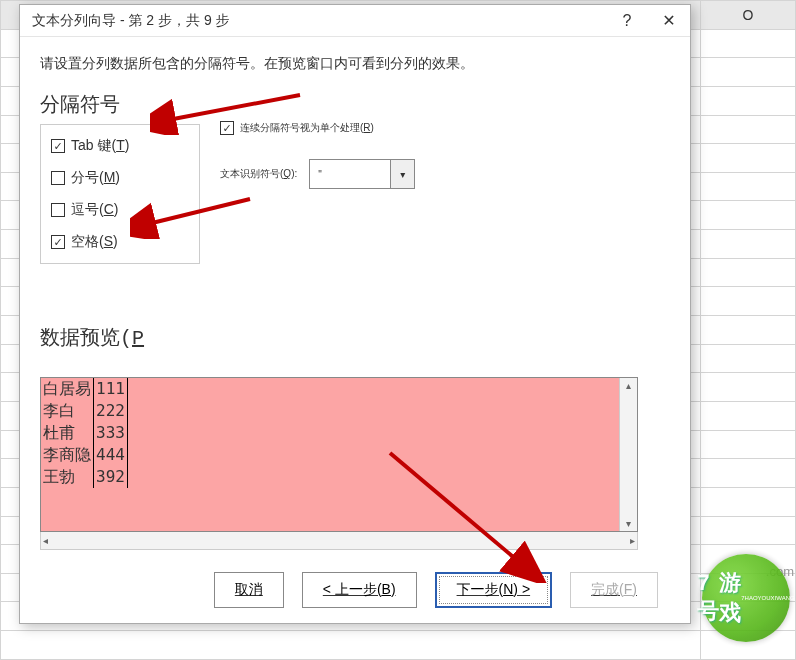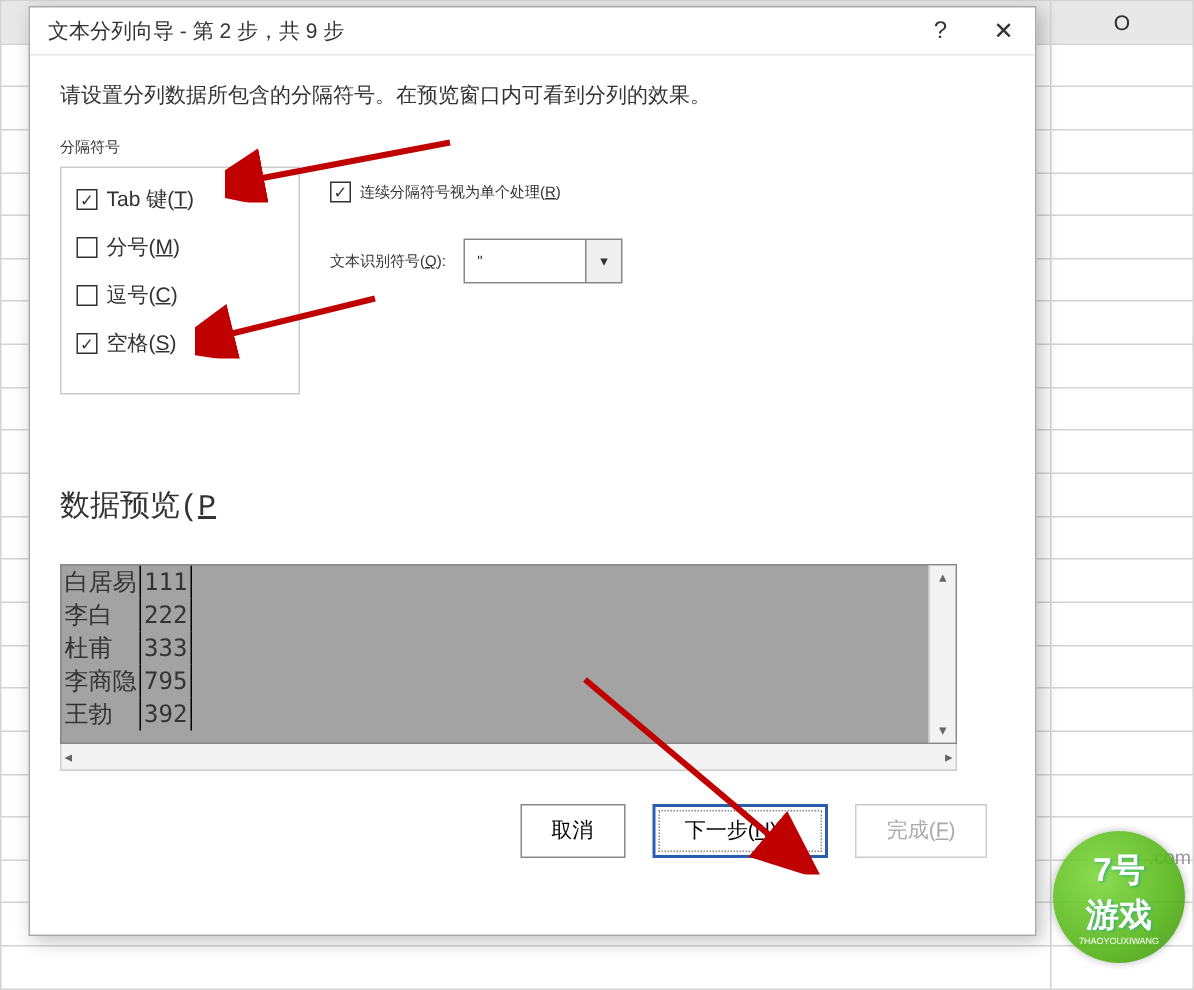--- a/index.html
+++ b/index.html
@@ -43,28 +43,28 @@
 .titlebar .btn {
   width: 42px;
   height: 32px;
   display: flex;
   align-items: center;
   justify-content: center;
   font-size: 16px;
 }
 .content { padding: 18px 20px 14px 20px; }
 .instruction { font-size: 14px; margin-bottom: 18px; }
-.group-label { font-size: 10px; margin-bottom: 6px; }
+.group-label { font-size: 20px; margin-bottom: 6px; }
 .delim-group {
   position: relative;
 }
 .delim-box {
   border: 1px solid #ccc;
   width: 160px;
-  padding: 12px 10px 24px 10px;
+  padding: 12px 10px 12px 10px;
 }
 .checkbox-row {
   display: flex;
   align-items: center;
   margin-bottom: 14px;
   font-size: 14px;
 }
 .checkbox-row:last-child { margin-bottom: 0; }
 .chk {
   width: 14px;
@@ -111,24 +111,24 @@
   width: 24px; height: 28px;
   border-left: 1px solid #888;
   background: #efefef;
   display: flex; align-items: center; justify-content: center;
 }
 .preview-section { margin-top: 60px; }
 .preview-label { font-size: 20px; margin-bottom: 26px; font-family: Liberation Mono, monospace; }
 .preview-box {
   border: 1px solid #888;
   width: 598px;
-  height: 120px;
+  height: 155px;
   position: relative;
   display: flex;
-  background: #a3a3a3;
+  background: #fca5a5;
 }
 .preview-table { flex: 1; overflow: hidden; }
 .preview-table table { border-collapse: collapse; font-family: "SimSun", monospace; }
 .preview-table td { border-right: 1px solid #000; padding: 0 2px; font-size: 16px; line-height: 22px; white-space: nowrap; vertical-align: top; }
 .preview-table td:first-child { width: 50px; }
 .preview-scroll-v {
   width: 18px;
   border-left: 1px solid #ccc;
   background: #f3f3f3;
   display: flex; flex-direction: column;
@@ -145,20 +145,21 @@
   justify-content: space-between;
   align-items: center;
 }
 .scroll-arrow { font-size: 10px; color: #666; padding: 2px; }
 .button-row {
   display: flex;
   justify-content: flex-end;
   gap: 18px;
   margin-top: 22px;
   padding-right: 12px;
+  text-decoration: underline;
 }
 .button-row button {
   height: 36px;
   padding: 0 20px;
   font-size: 14px;
   font-family: inherit;
   background: #fff;
   border: 1px solid #888;
   cursor: pointer;
 }
@@ -168,21 +169,20 @@
 .watermark {
   position: absolute;
   right: 6px;
   bottom: 18px;
 }
 .watermark .wm-circle {
   width: 88px; height: 88px;
   border-radius: 50%;
   background: radial-gradient(circle at 35% 35%, #7FD83F 0%, #56B619 60%, #3E8F0F 100%);
   display: flex;
-  flex-direction: column;
   align-items: center;
   justify-content: center;
   color: #fff;
   font-size: 22px;
   font-weight: bold;
   box-shadow: 0 0 6px rgba(0,0,0,0.3);
   opacity: 0.9;
 }
 .watermark .url { color: #999; font-size: 13px; position: absolute; right: -4px; top: 10px; }
 </style>
@@ -368,21 +368,21 @@
             <tr>
                   <td>李白</td>
                   <td>222</td>
                 </tr>
             <tr>
                   <td>杜甫</td>
                   <td>333</td>
                 </tr>
             <tr>
                   <td>李商隐</td>
-                  <td>795</td>
+                  <td>444</td>
                 </tr>
             <tr>
                   <td>王勃</td>
                   <td>392</td>
                 </tr>
           </tbody>
             </table>
         </div>
         <div class="preview-scroll-v">
           <span class="scroll-arrow">▴</span>
@@ -390,20 +390,21 @@
         </div>
       </div>
       <div class="preview-scroll-h">
         <span class="scroll-arrow">◂</span>
         <span class="scroll-arrow">▸</span>
       </div>
     </div>
 
     <div class="button-row">
       <button>取消</button>
+      <button><span>&lt; 上一步(</span><span class="underline">B</span><span>)</span></button>
       <button class="primary"><span>下一步(</span><span class="underline">N</span><span>) &gt;</span></button>
       <button class="disabled"><span>完成(</span><span class="underline">F</span><span>)</span></button>
     </div>
 
     <svg class="arrow-svg" style="left:360px; top:438px;" width="170" height="140">
       <defs>
           <marker id="ah3" markerWidth="12" markerHeight="12" refX="2" refY="5" orient="auto">
             <polygon points="0,0 12,5 0,10" fill="#c00000"></polygon>
           </marker>
         </defs>

